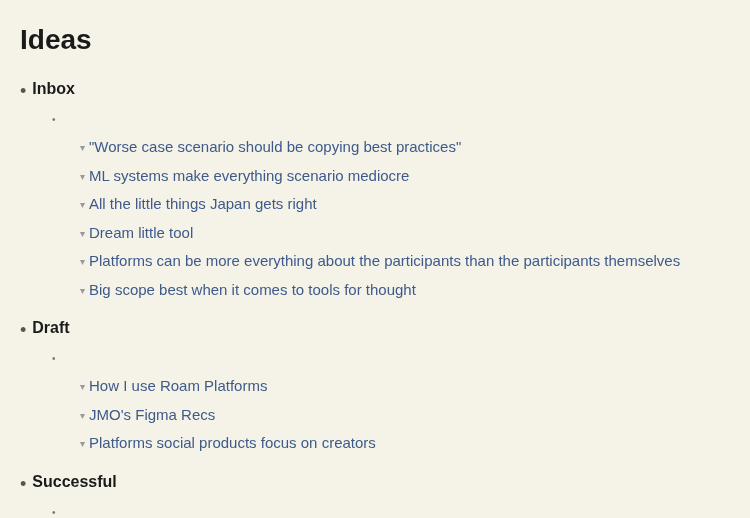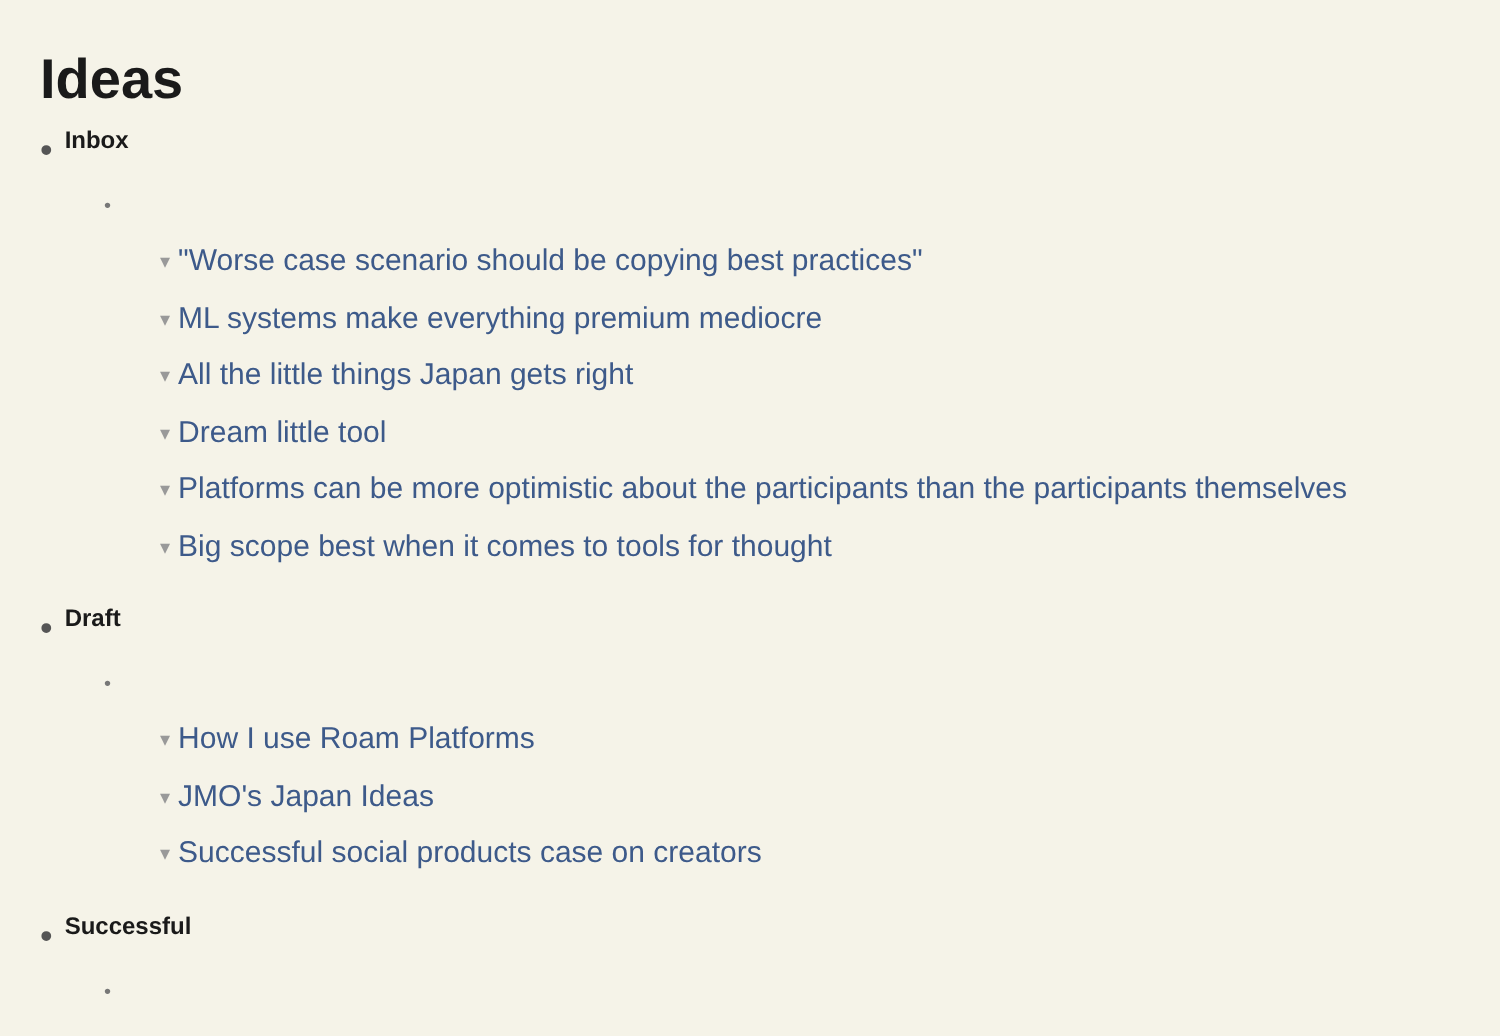--- a/index.html
+++ b/index.html
@@ -14,21 +14,21 @@
       width: 750px;
       min-height: 518px;
       padding: 24px 20px;
       color: #333;
     }
 
     .page-title {
       font-size: 28px;
       font-weight: 700;
       color: #1a1a1a;
-      margin-bottom: 4px;
+      margin-bottom: 20px;
     }
 
     .tree {
       list-style: none;
     }
 
     .tree-item {
       margin: 4px 0;
     }
 
@@ -41,21 +41,21 @@
 
     .bullet-dot {
       font-size: 18px;
       color: #555;
       line-height: 1.4;
       flex-shrink: 0;
       margin-top: 1px;
     }
 
     .level-1-label {
-      font-size: 12px;
+      font-size: 16px;
       font-weight: 600;
       color: #1a1a1a;
       line-height: 1.4;
     }
 
     .children {
       list-style: none;
       margin-left: 32px;
     }
 
@@ -115,39 +115,39 @@
         <ul class="nested-children">
           <li class="child-item">
             <div class="child-row">
               <span class="arrow">▾</span>
               <span class="child-link">"Worse case scenario should be copying best practices"</span>
             </div>
           </li>
           <li class="child-item">
             <div class="child-row">
               <span class="arrow">▾</span>
-              <span class="child-link">ML systems make everything premium mediocre</span>
+              <span class="child-link">ML systems make everything scenario mediocre</span>
             </div>
           </li>
           <li class="child-item">
             <div class="child-row">
               <span class="arrow">▾</span>
               <span class="child-link">All the little things Japan gets right</span>
             </div>
           </li>
           <li class="child-item">
             <div class="child-row">
               <span class="arrow">▾</span>
               <span class="child-link">Dream little tool</span>
             </div>
           </li>
           <li class="child-item">
             <div class="child-row">
               <span class="arrow">▾</span>
-              <span class="child-link">Platforms can be more optimistic about the participants than the participants themselves</span>
+              <span class="child-link">Platforms can be more everything about the participants than the participants themselves</span>
             </div>
           </li>
           <li class="child-item">
             <div class="child-row">
               <span class="arrow">▾</span>
               <span class="child-link">Big scope best when it comes to tools for thought</span>
             </div>
           </li>
         </ul>
       </ul>
@@ -166,27 +166,27 @@
         <ul class="nested-children">
           <li class="child-item">
             <div class="child-row">
               <span class="arrow">▾</span>
               <span class="child-link">How I use Roam Platforms</span>
             </div>
           </li>
           <li class="child-item">
             <div class="child-row">
               <span class="arrow">▾</span>
-              <span class="child-link">JMO's Japan Ideas</span>
-            </div>
-          </li>
-          <li class="child-item">
-            <div class="child-row">
-              <span class="arrow">▾</span>
-              <span class="child-link">Successful social products case on creators</span>
+              <span class="child-link">JMO's Figma Recs</span>
+            </div>
+          </li>
+          <li class="child-item">
+            <div class="child-row">
+              <span class="arrow">▾</span>
+              <span class="child-link">Platforms social products focus on creators</span>
             </div>
           </li>
         </ul>
       </ul>
     </li>
     <li class="tree-item section-gap">
       <div class="level-1">
         <span class="bullet-dot">•</span>
         <span class="level-1-label">Successful</span>
       </div>

